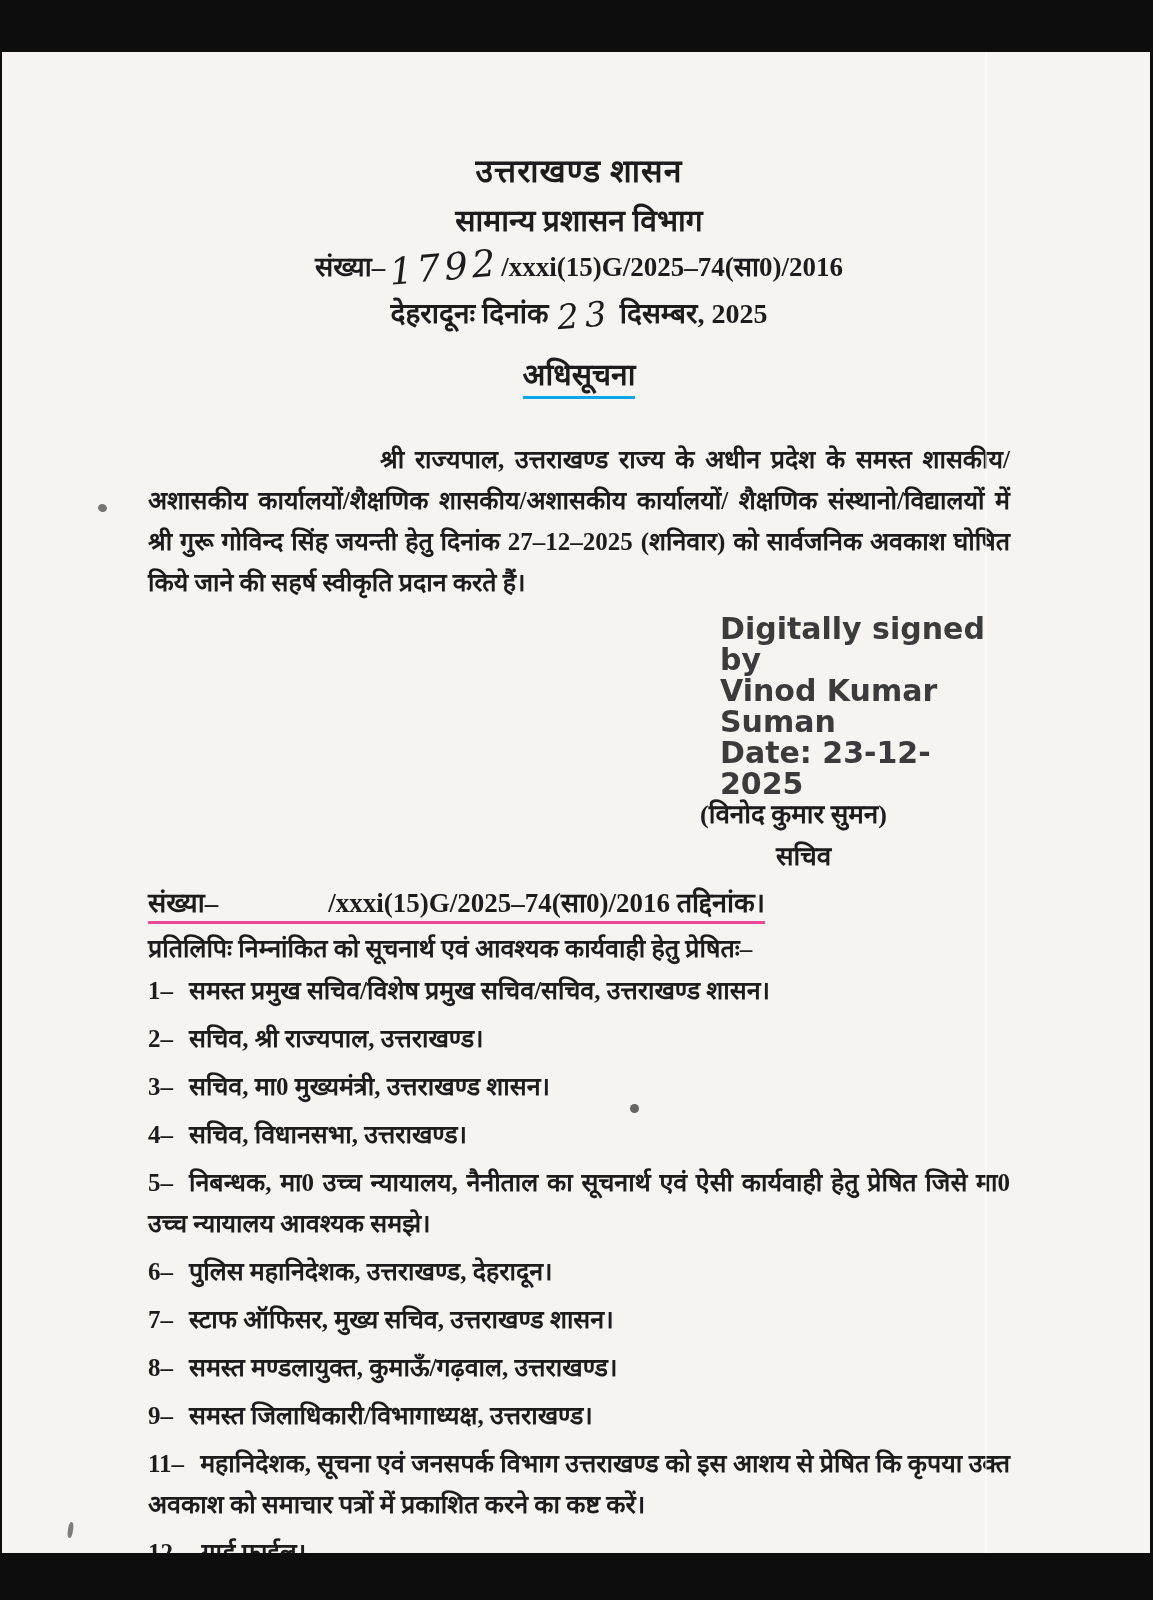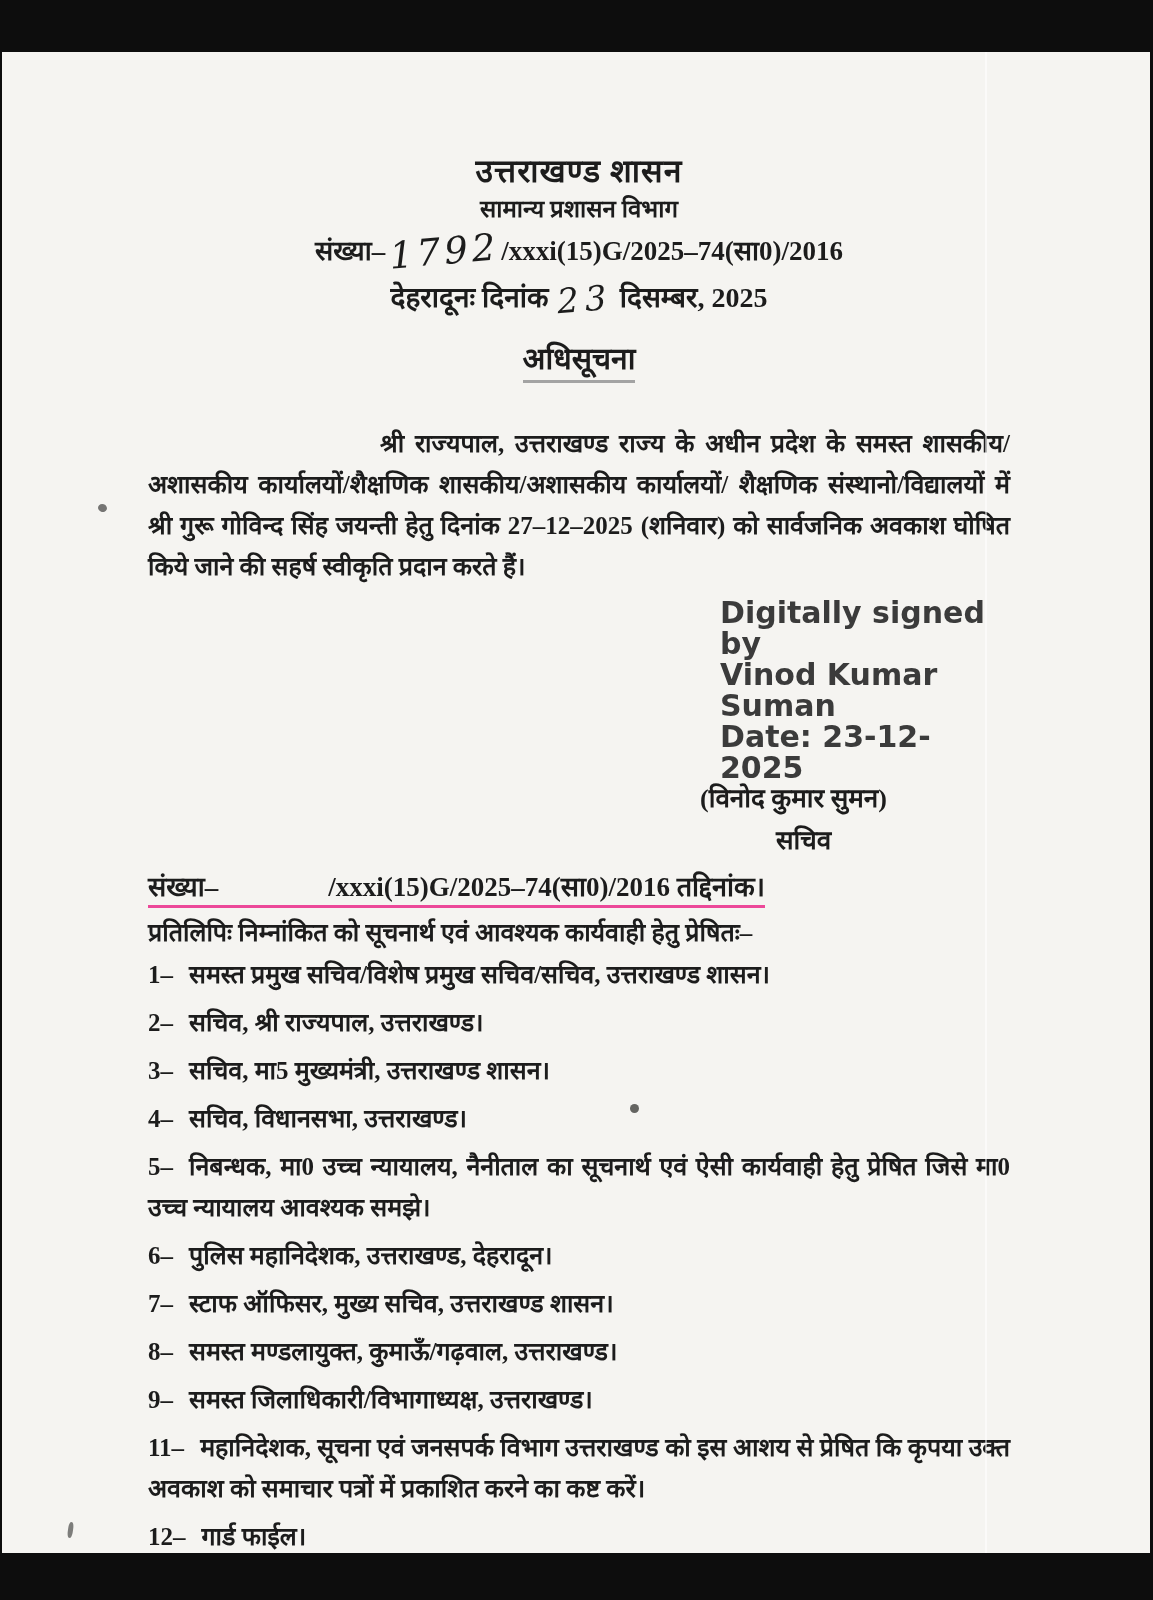--- a/index.html
+++ b/index.html
@@ -23,36 +23,36 @@
     background:rgba(255,255,255,0.55);
   }
   .speck { position:absolute; background:#4a4a48; border-radius:50%; }
   .speck.s1 { left:96px;  top:452px; width:9px;  height:8px;  opacity:.75; transform:rotate(20deg); }
   .speck.s2 { left:66px;  top:1470px; width:5px; height:16px; opacity:.7; border-radius:40%; transform:rotate(8deg); }
   .speck.s3 { left:628px; top:1052px; width:9px; height:9px; opacity:.85; }
 
   .center { text-align:center; }
 
   .org   { font-size:32px; font-weight:700; letter-spacing:1px; }
-  .dept  { font-size:24px; font-weight:700; margin-top:0; }
+  .dept  { font-size:30px; font-weight:700; margin-top:8px; }
 
   .refline { font-size:27px; font-weight:700; margin-top:6px; white-space:nowrap; }
   .hand {
     display:inline-block; font-family:"DejaVu Serif",serif; font-weight:400;
     font-size:37px; letter-spacing:4px; transform:rotate(-5deg) skewX(-12deg);
     margin:0 2px 0 4px; vertical-align:-4px;
   }
   .hand.small { font-size:34px; letter-spacing:6px; margin:0 8px; }
   .ref-serif { font-family:"Liberation Serif",serif; }
 
   .placedate { font-size:28px; font-weight:700; margin-top:4px; }
 
   .notif-title {
     display:inline-block; font-size:30px; font-weight:700;
-    border-bottom:3px solid #a3a3a3; padding-bottom:2px; margin-top:18px;
+    border-bottom:3px solid #0ea5e9; padding-bottom:2px; margin-top:18px;
   }
 
   .para {
     margin-top:40px; font-size:25px; font-weight:600;
     line-height:41px; text-align:justify; text-indent:232px;
   }
 
   .digsig {
     margin-top:10px; margin-left:572px;
     font-family:"DejaVu Sans","Liberation Sans",sans-serif;
@@ -131,21 +131,21 @@
 
         <div class="item">
           <span class="num">1–</span><span>समस्त प्रमुख सचिव/विशेष प्रमुख सचिव/सचिव, उत्तराखण्ड शासन।</span>
         </div>
 
         <div class="item">
           <span class="num">2–</span><span>सचिव, श्री राज्यपाल, उत्तराखण्ड।</span>
         </div>
 
         <div class="item">
-          <span class="num">3–</span><span>सचिव, मा5 मुख्यमंत्री, उत्तराखण्ड शासन।</span>
+          <span class="num">3–</span><span>सचिव, मा0 मुख्यमंत्री, उत्तराखण्ड शासन।</span>
         </div>
 
         <div class="item">
           <span class="num">4–</span><span>सचिव, विधानसभा, उत्तराखण्ड।</span>
         </div>
 
         <div class="item">
           <span class="num">5–</span><span>निबन्धक, मा0 उच्च न्यायालय, नैनीताल का सूचनार्थ एवं ऐसी कार्यवाही हेतु प्रेषित जिसे मा0 उच्च न्यायालय आवश्यक समझे।</span>
         </div>
 

